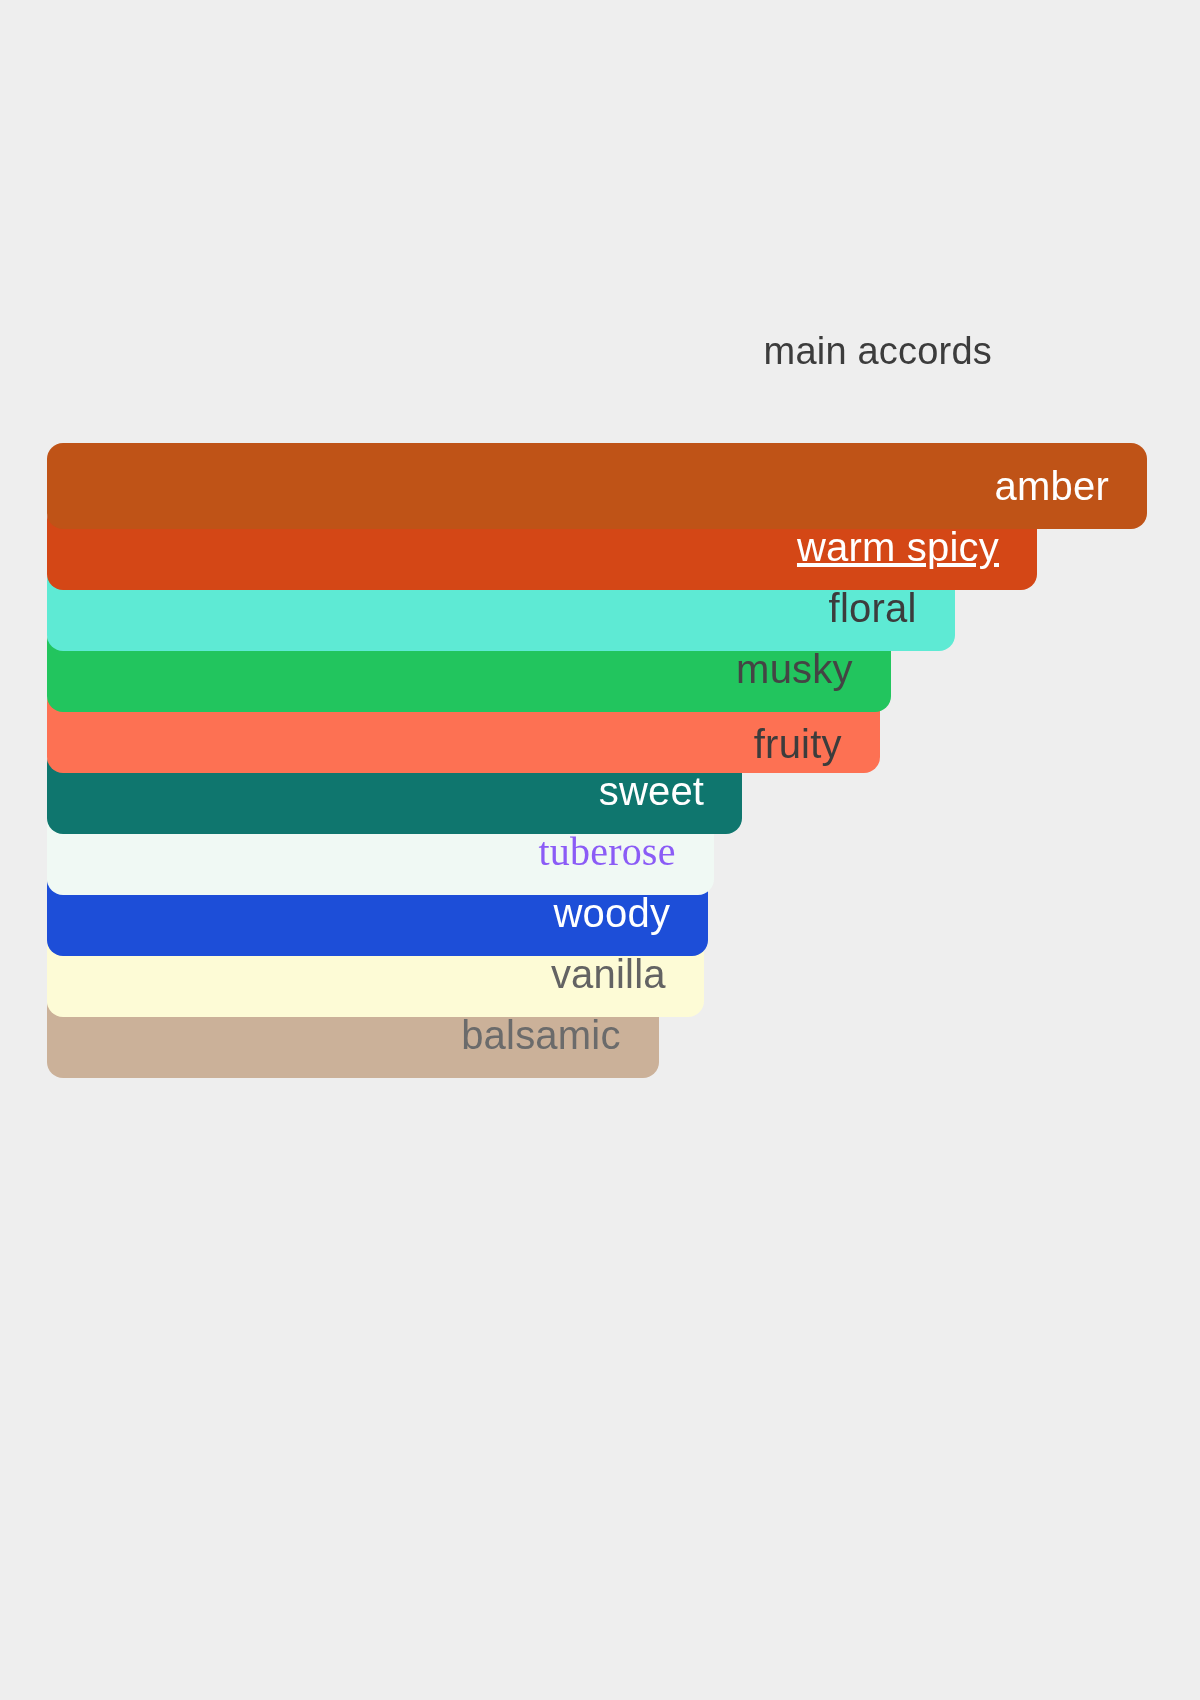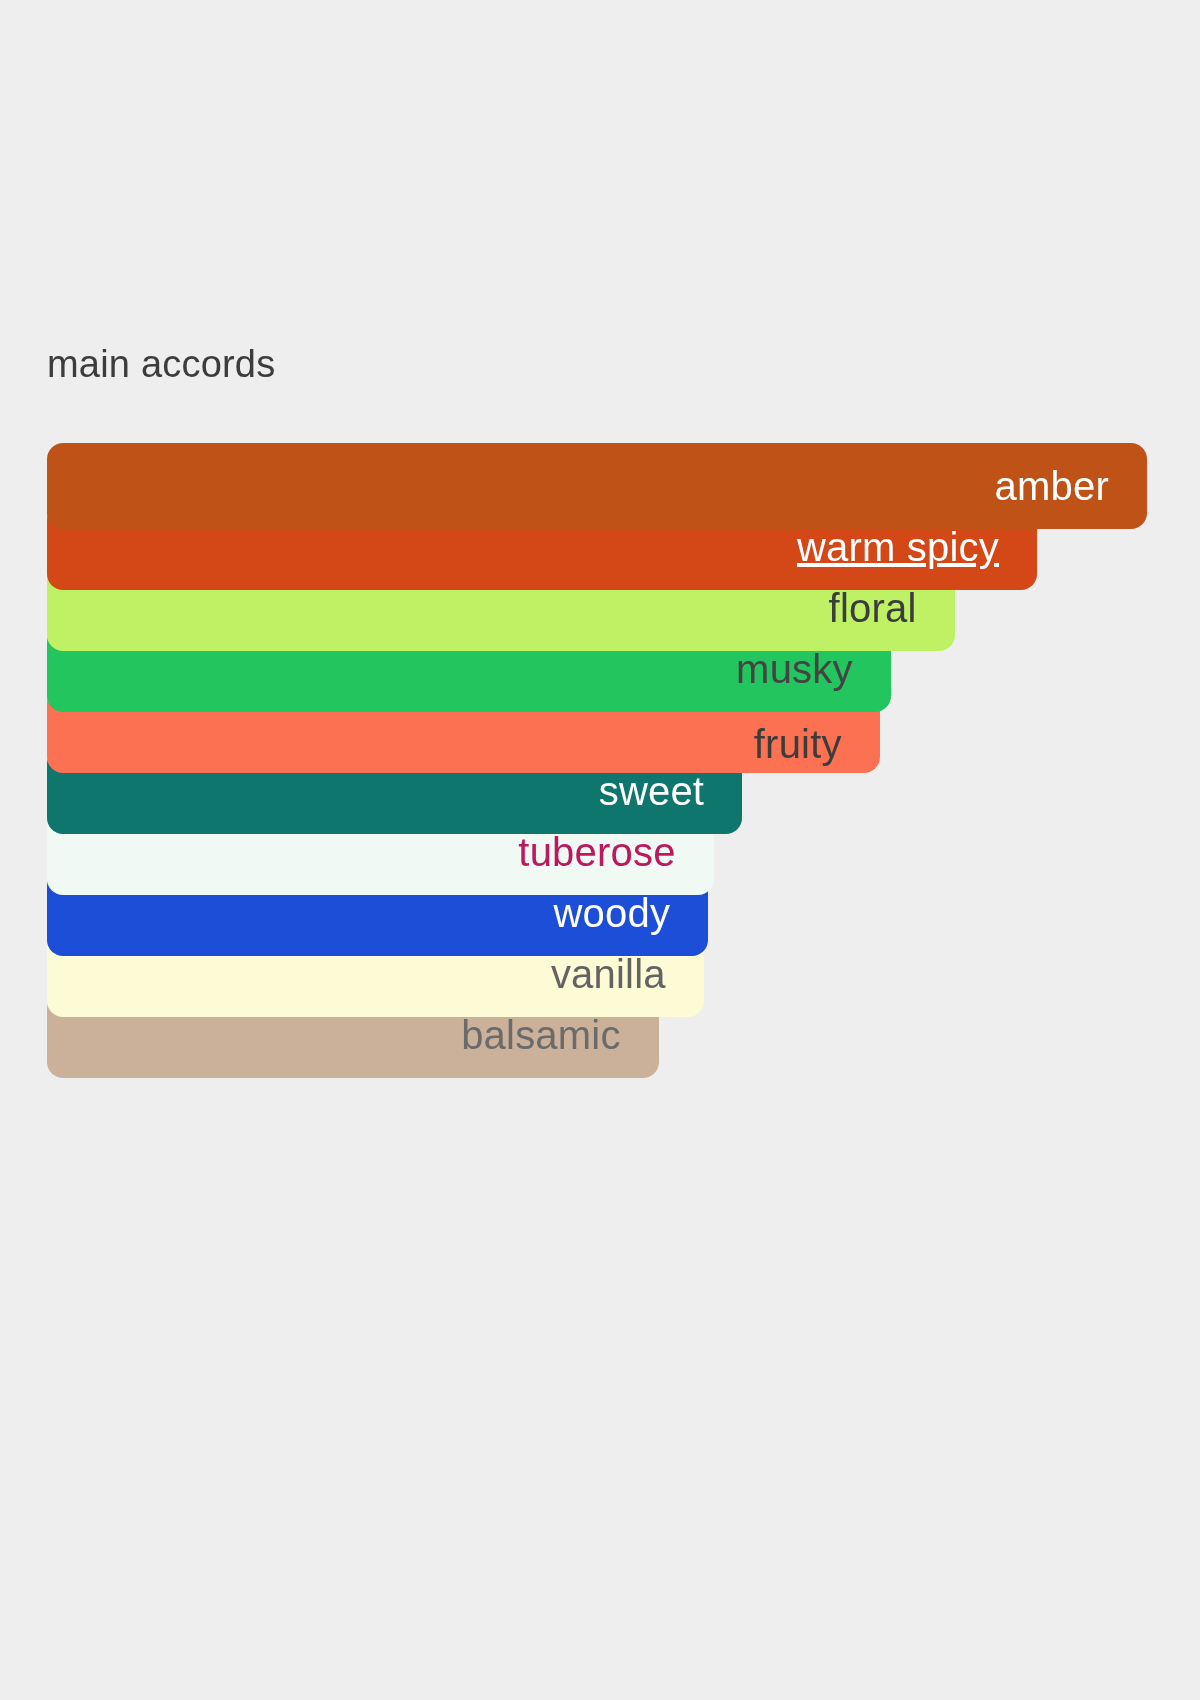--- a/index.html
+++ b/index.html
@@ -16,23 +16,23 @@
   #chart-root {
     position: absolute;
     left: 0;
     top: 0;
     width: 1200px;
     height: 1700px;
   }
   #chart-title {
     position: absolute;
     left: 47px;
-    top: 345px;
+    top: 332px;
     width: 945px;
-    text-align: left;
+    text-align: right;
     font-size: 38px;
     color: #3c3c3c;
     letter-spacing: 0.2px;
     line-height: 1;
   }
   #bars {
     position: absolute;
     left: 47px;
     top: 443px;
     width: 1100px;
@@ -72,42 +72,42 @@
         <div class="bar" style="width: 100%; background: rgb(191, 83, 23); z-index: 100;">
           <span class="bar-label" style="color: rgb(255, 255, 255);">amber</span>
         </div>
       </div>
       <div class="bar-row">
         <div class="bar" style="width: 90%; background: rgb(212, 71, 22); z-index: 99;">
           <span class="bar-label" style="color: rgb(255, 255, 255); text-decoration: underline;">warm spicy</span>
         </div>
       </div>
       <div class="bar-row">
-        <div class="bar" style="width: 82.5%; background: #bef264; z-index: 98;">
+        <div class="bar" style="width: 82.5%; background: #5eead4; z-index: 98;">
           <span class="bar-label" style="color: rgb(60, 60, 60);">floral</span>
         </div>
       </div>
       <div class="bar-row">
         <div class="bar" style="width: 76.7%; background: #22c55e; z-index: 97;">
           <span class="bar-label" style="color: rgb(68, 68, 68);">musky</span>
         </div>
       </div>
       <div class="bar-row">
         <div class="bar" style="width: 75.7%; background: rgb(253, 113, 83); z-index: 96;">
           <span class="bar-label" style="color: rgb(60, 60, 60); margin-top: 28px;">fruity</span>
         </div>
       </div>
       <div class="bar-row">
         <div class="bar" style="width: 63.2%; background: #0f766e; z-index: 95;">
           <span class="bar-label" style="color: rgb(255, 255, 255);">sweet</span>
         </div>
       </div>
       <div class="bar-row">
         <div class="bar" style="width: 60.6%; background: rgb(240, 249, 244); z-index: 94;">
-          <span class="bar-label" style="color: #be185d;">tuberose</span>
+          <span class="bar-label" style="color: #8b5cf6; font-family: Liberation Serif, serif;">tuberose</span>
         </div>
       </div>
       <div class="bar-row">
         <div class="bar" style="width: 60.1%; background: #1d4ed8; z-index: 93;">
           <span class="bar-label" style="color: rgb(255, 255, 255);">woody</span>
         </div>
       </div>
       <div class="bar-row">
         <div class="bar" style="width: 59.7%; background: rgb(253, 251, 214); z-index: 92;">
           <span class="bar-label" style="color: rgb(99, 99, 99);">vanilla</span>

